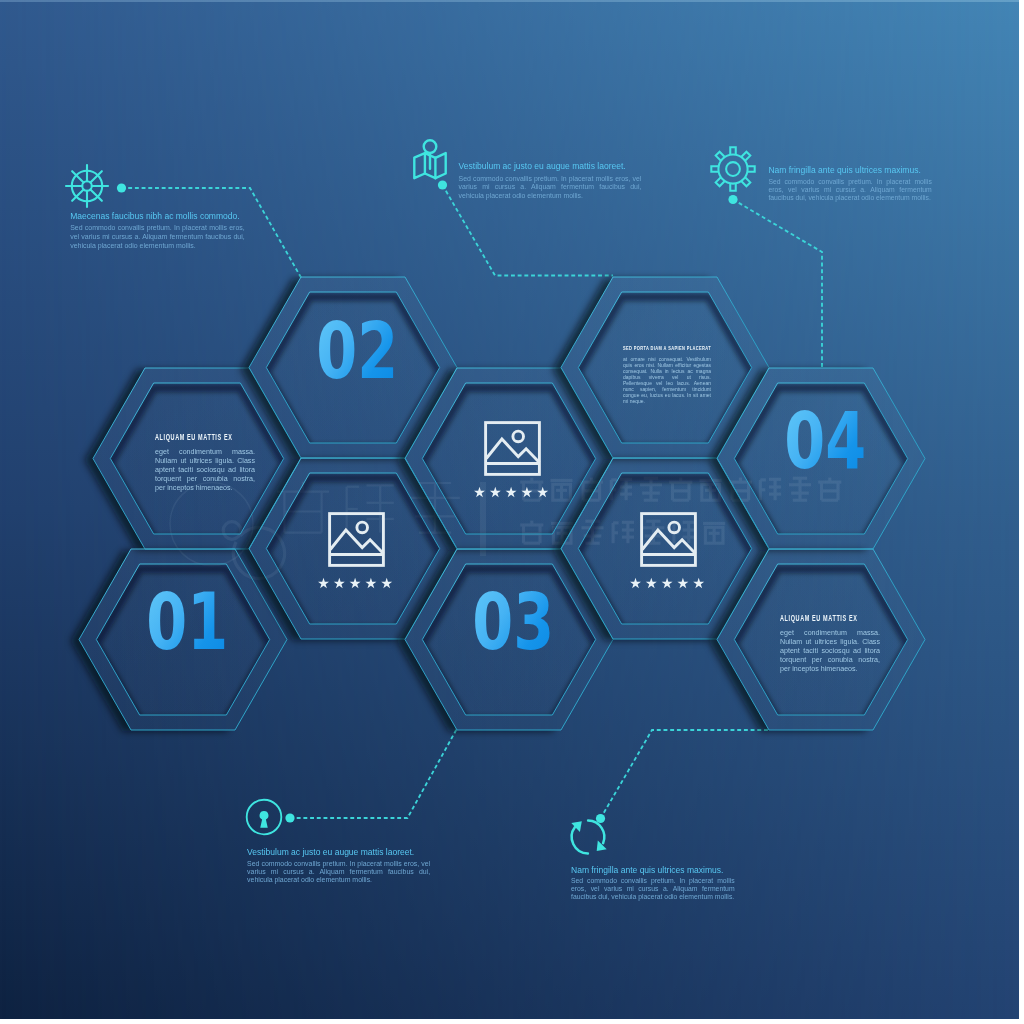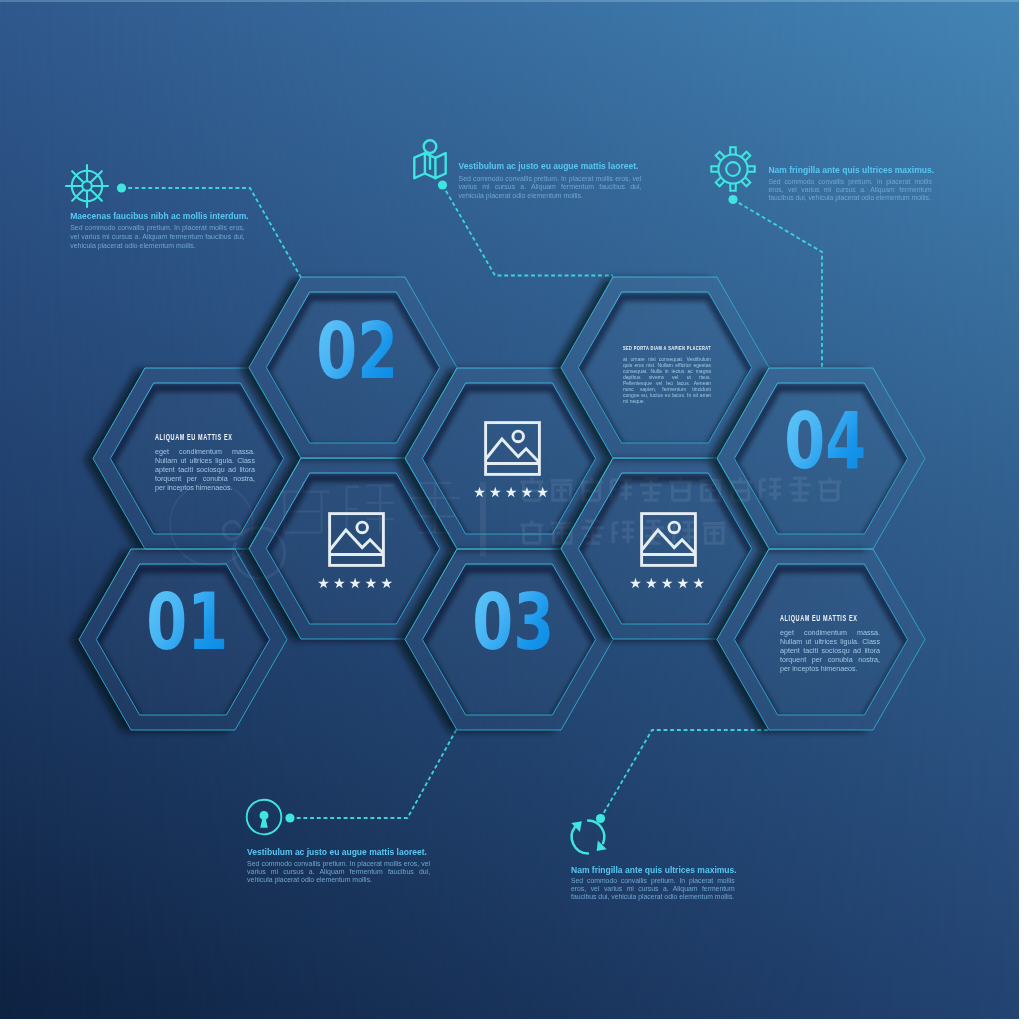--- a/index.html
+++ b/index.html
@@ -31,21 +31,21 @@
      -webkit-background-clip:text;background-clip:text;color:transparent;
      text-shadow:none;}
 
   .hextitle{font-family:"Liberation Sans",sans-serif;
      font-weight:bold;color:#eef6fb;white-space:nowrap;
      transform-origin:left top;}
   .hexbody{color:#9fc8e4;text-align:justify;text-align-last:left;}
 
   
   .callout{position:absolute;}
-  .co-title{font-weight:bold;color:#58c8f2;letter-spacing:0px;white-space:nowrap;
+  .co-title{font-weight:normal;color:#58c8f2;letter-spacing:0px;white-space:nowrap;
      line-height:10px;}
   .co-body{font-size:7.15px;line-height:8.6px;color:#6fa7d2;text-align:justify;
      text-align-last:left;margin-top:3.5px;}
 
   svg{display:block;overflow:visible;}
   .wm{position:absolute;}
 </style>
 </head>
 <body>
 
@@ -721,21 +721,21 @@
       <path d="M733 199.5 L822 252 L822 367.5" fill="none" stroke="#3bd4d8" stroke-width="1.85" stroke-dasharray="3.9 2.8"></path>
       <circle cx="733" cy="199.5" r="4.6" fill="#3fe5e0"></circle>
       <path d="M290 818 L407.5 818 L457 728.5" fill="none" stroke="#3bd4d8" stroke-width="1.85" stroke-dasharray="3.9 2.8"></path>
       <circle cx="290" cy="818" r="4.6" fill="#3fe5e0"></circle>
       <path d="M600.5 818.5 L652 730 L769 730" fill="none" stroke="#3bd4d8" stroke-width="1.85" stroke-dasharray="3.9 2.8"></path>
       <circle cx="600.5" cy="818.5" r="4.6" fill="#3fe5e0"></circle>
     </svg>
 
   <div id="colayer">
       <div class="callout" style="left: 70.2px; top: 211.2px; width: 174.5px;">
-        <div class="co-title" style="font-size:8.52px;">Maecenas faucibus nibh ac mollis interdum.</div>
+        <div class="co-title" style="font-size:8.52px;">Maecenas faucibus nibh ac mollis commodo.</div>
         <div class="co-body" style="font-size:6.98px;line-height:8.6px;margin-top:3.2px;">Sed commodo convallis pretium. In placerat mollis eros, vel varius mi cursus a. Aliquam fermentum faucibus dui, vehicula placerat odio elementum mollis.</div>
       </div>
       <div style="position: absolute; left: 65.3px; top: 164.2px;">
         <svg width="44" height="44" viewBox="0 0 44 44" fill="none" stroke="#3fe5e0" stroke-width="2.1" stroke-linecap="round">
           <circle cx="22" cy="22" r="15.2"></circle>
           <circle cx="22" cy="22" r="4.8"></circle>
           <g>
             <path d="M22 1 L22 17.2"></path>
             <path d="M22 26.8 L22 43"></path>
             <path d="M1 22 L17.2 22"></path>

